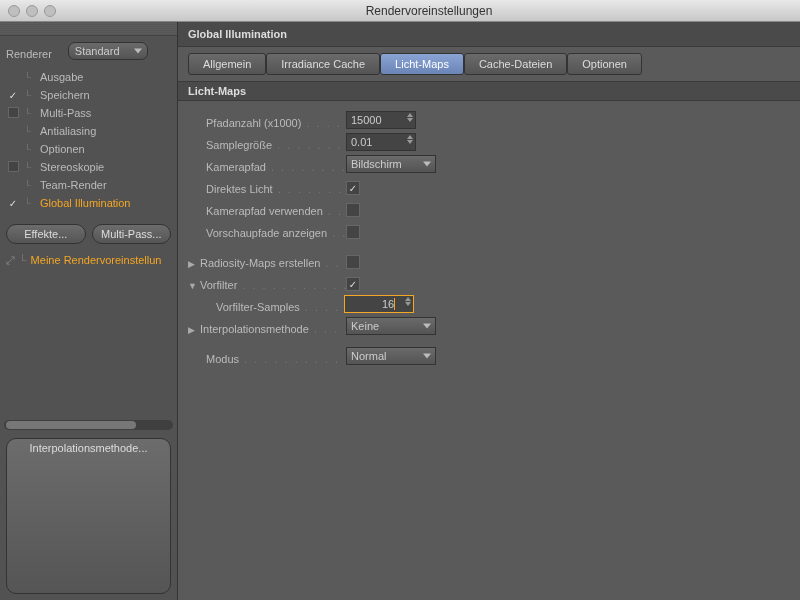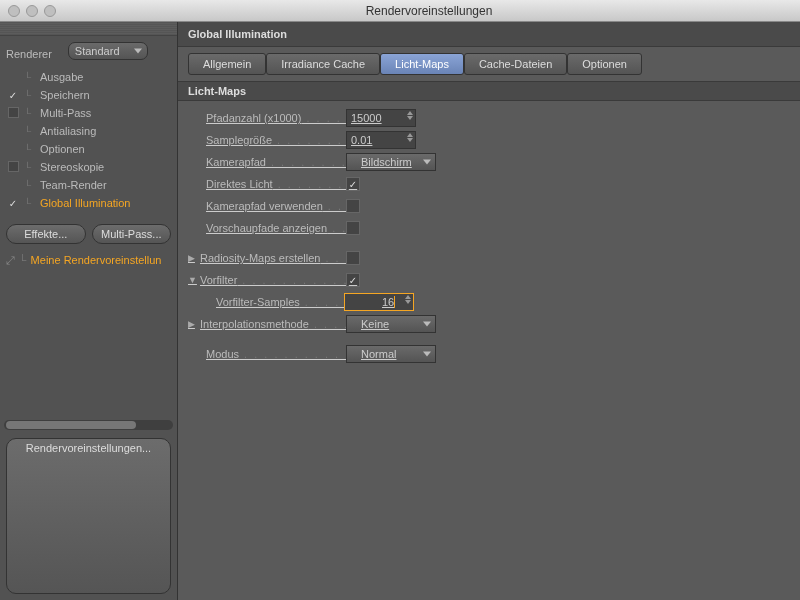--- a/index.html
+++ b/index.html
@@ -43,34 +43,34 @@
 .main { flex: 1; background: #5a5a5a; display: flex; flex-direction: column; }
 .main-header { background: #4a4a4a; padding: 6px 10px; font-weight: bold; color: #ddd; border-bottom: 1px solid #3a3a3a; }
 
 .tabs { display: flex; padding: 6px 10px; }
 .tab { background: linear-gradient(#6a6a6a, #545454); border: 1px solid #333; border-radius: 3px; padding: 4px 14px; color: #ddd; }
 .tab.active { background: linear-gradient(#8aa4d6, #6a84b6); color: #fff; }
 
 .section-header { background: #4a4a4a; padding: 3px 10px; color: #ddd; font-weight: bold; border-top: 1px solid #3a3a3a; border-bottom: 1px solid #3a3a3a; }
 
 .panel { padding: 6px 10px; }
-.row { display: flex; align-items: center; height: 22px; text-decoration: underline; }
+.row { display: flex; align-items: flex-end; height: 22px; }
 .row .arrow { width: 12px; color: #aaa; font-size: 9px; }
 .row .indent { width: 18px; }
 .row .label { width: 140px; color: #bbb; position: relative; overflow: hidden; white-space: nowrap; }
 .row .label::after { content: " . . . . . . . . . . . . . . . . . . . . . . . ."; color: #777; letter-spacing: 2px; }
 .spinner { background: #444; border: 1px solid #333; width: 70px; height: 18px; display: flex; align-items: center; padding: 0 4px; color: #ddd; position: relative; }
 .spinner .caret-wrap { position: absolute; right: 2px; top: 1px; display: flex; flex-direction: column; gap: 1px; }
 .caret-up { width: 0; height: 0; border-left: 3px solid transparent; border-right: 3px solid transparent; border-bottom: 4px solid #999; }
 .caret-down { width: 0; height: 0; border-left: 3px solid transparent; border-right: 3px solid transparent; border-top: 4px solid #999; }
 .spinner.editing { border: 1px solid #f5a623; padding-left: 37px; }
 .spinner.editing .cursor { display: inline-block; width: 1px; height: 12px; background: #f5a623; vertical-align: middle; }
 .chkbox { width: 14px; height: 14px; background: #444; border: 1px solid #666; display: flex; align-items: center; justify-content: center; color: #ddd; font-size: 10px; }
 
-.dd-field { background: linear-gradient(#6a6a6a, #545454); border: 1px solid #333; width: 90px; height: 18px; display: flex; align-items: center; padding: 0 14px; color: #ddd; position: relative; }
+.dd-field { background: linear-gradient(#6a6a6a, #545454); border: 1px solid #333; width: 90px; height: 18px; display: flex; align-items: center; padding: 0 4px; color: #ddd; position: relative; }
 .dd-field::after { content: ""; position: absolute; right: 4px; top: 50%; transform: translateY(-50%); border-left: 4px solid transparent; border-right: 4px solid transparent; border-top: 5px solid #bbb; }
 </style>
 </head>
 <body>
 
 <div class="titlebar">
   <div class="traffic">
     <span></span>
     <span></span>
     <span></span>
@@ -143,21 +143,21 @@
     </div>
 
     <div style="flex:1"></div>
 
     <div class="scroll-row">
       <div class="track">
           <div class="thumb"></div>
         </div>
     </div>
 
-    <div class="btn footer-btn">Rendervoreinstellungen...</div>
+    <div class="btn footer-btn">Interpolationsmethode...</div>
   </div>
 
   <div class="main">
     <div class="main-header">Global Illumination</div>
 
     <div class="tabs">
       <div class="tab">Allgemein</div>
       <div class="tab">Irradiance Cache</div>
       <div class="tab active">Licht-Maps</div>
       <div class="tab">Cache-Dateien</div>

